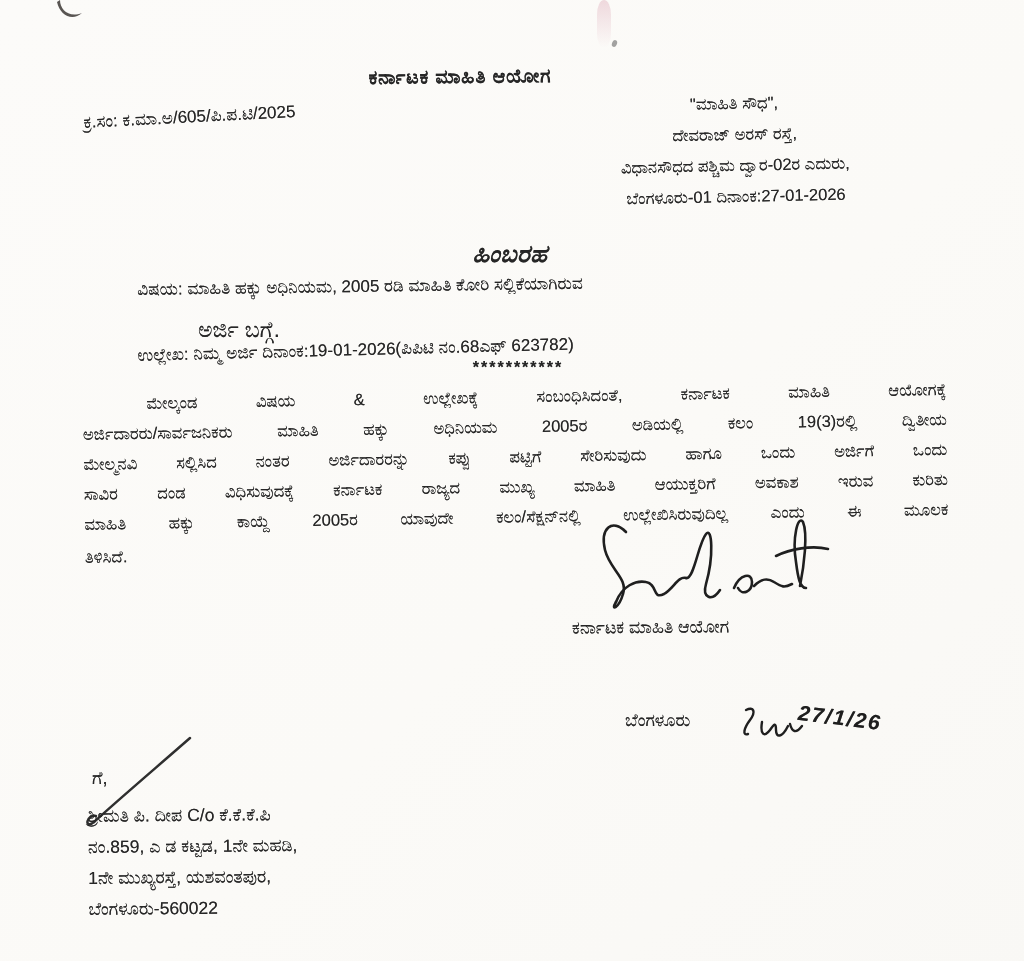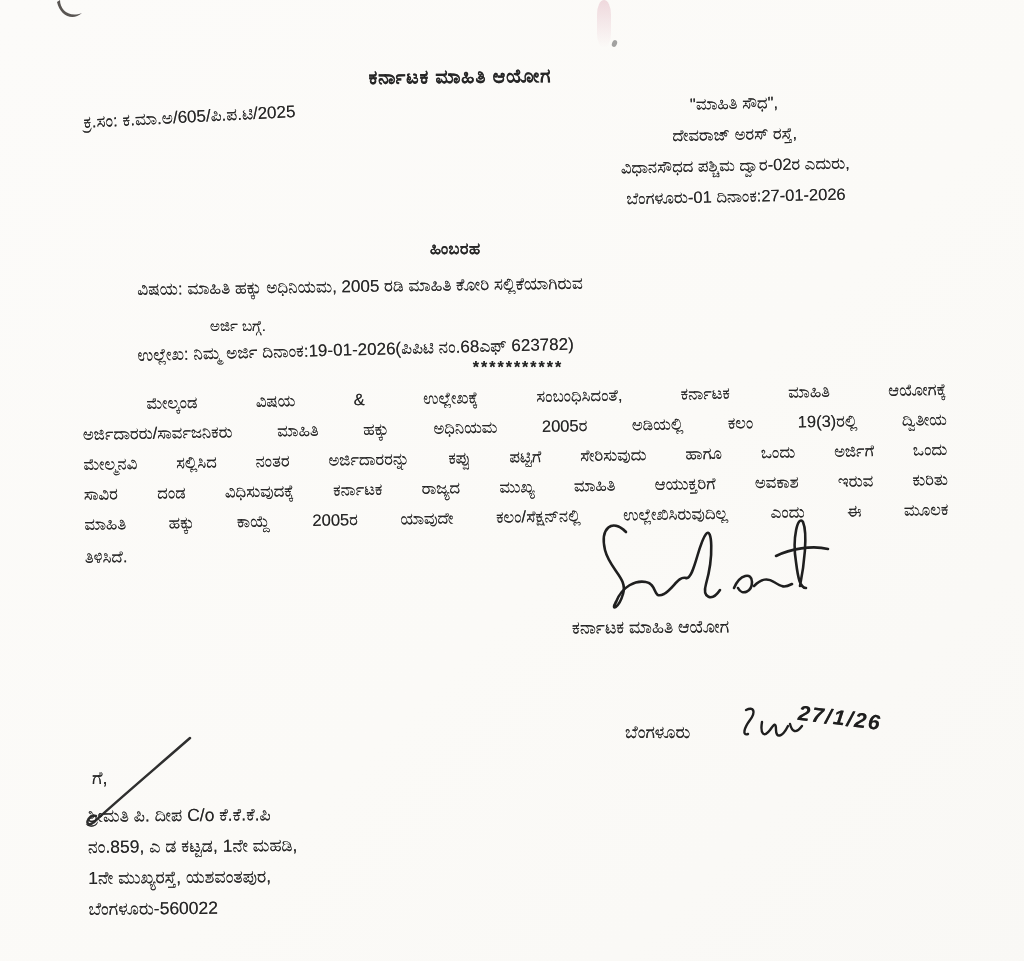--- a/index.html
+++ b/index.html
@@ -11,32 +11,32 @@
     overflow:hidden;
     font-family:"Liberation Sans", sans-serif;
     color:#262626;
     padding-left:45px;
   }
   .t{position:absolute;white-space:nowrap;text-shadow:0 0 .5px rgba(40,40,40,.65);}
   .org-title{left:295px;top:66px;width:330px;text-align:center;font-size:19px;font-weight:700;letter-spacing:1px;transform:rotate(-.6deg);}
   .ref-no{left:84px;top:113px;font-size:17px;transform:rotate(-3deg);transform-origin:left bottom;}
   .addr{left:525px;top:88px;width:420px;text-align:center;font-size:16.5px;line-height:31px;transform:rotate(-1.2deg);}
   .addr div{white-space:nowrap;text-shadow:0 0 .5px rgba(40,40,40,.65);}
-  .heading{left:430px;top:240px;width:160px;text-align:left;font-size:16px;font-weight:700;letter-spacing:.5px;}
+  .heading{left:430px;top:240px;width:160px;text-align:center;font-size:24px;font-weight:700;letter-spacing:.5px;font-style:italic;}
   .subj1{left:137px;top:280px;font-size:17px;transform:rotate(-.8deg);transform-origin:left top;}
-  .subj2{left:210px;top:317px;font-size:15px;}
+  .subj2{left:198px;top:317px;font-size:22px;}
   .refline{left:137px;top:346px;font-size:17px;transform:rotate(-1.5deg);transform-origin:left top;}
   .stars{left:438px;top:359px;width:160px;text-align:center;font-size:16px;font-weight:700;letter-spacing:2px;}
   .para{position:absolute;left:84px;top:389px;width:864px;font-size:16.5px;line-height:30px;transform:rotate(-1deg);transform-origin:0 60%;}
   .pline{text-align:justify;text-align-last:justify;text-shadow:0 0 .5px rgba(40,40,40,.65);}
   .pline.first{text-indent:64px;}
   .pline.last{text-align-last:left;margin-top:3px;}
   .desig{left:572px;top:612px;font-size:17.5px;line-height:31.5px;transform:rotate(-.5deg);}
   .desig div{white-space:nowrap;text-shadow:0 0 .5px rgba(40,40,40,.65);}
-  .place{left:625px;top:710px;font-size:17.5px;margin-top:12px;}
+  .place{left:625px;top:710px;font-size:17.5px;}
   .hand-date{left:798px;top:706px;font-size:21px;font-style:italic;letter-spacing:2px;transform:rotate(7deg);color:#1e1e1e;font-weight:700;}
   .salut{left:92px;top:768px;font-size:18px;}
   .recipient{left:88px;top:800px;font-size:17.5px;line-height:31px;transform:rotate(-.5deg);}
   .recipient div{white-space:nowrap;text-shadow:0 0 .5px rgba(40,40,40,.65);}
   svg{position:absolute;overflow:visible;}
   .smudge-pink{position:absolute;left:597px;top:0;width:14px;height:48px;border-radius:50%/30%;
     background:linear-gradient(180deg,rgba(228,188,198,.55),rgba(228,188,198,0));}
   .speck{position:absolute;left:612px;top:40px;width:5px;height:7px;border-radius:50%;background:rgba(90,90,90,.55);transform:rotate(20deg);}
 </style>
 </head>

